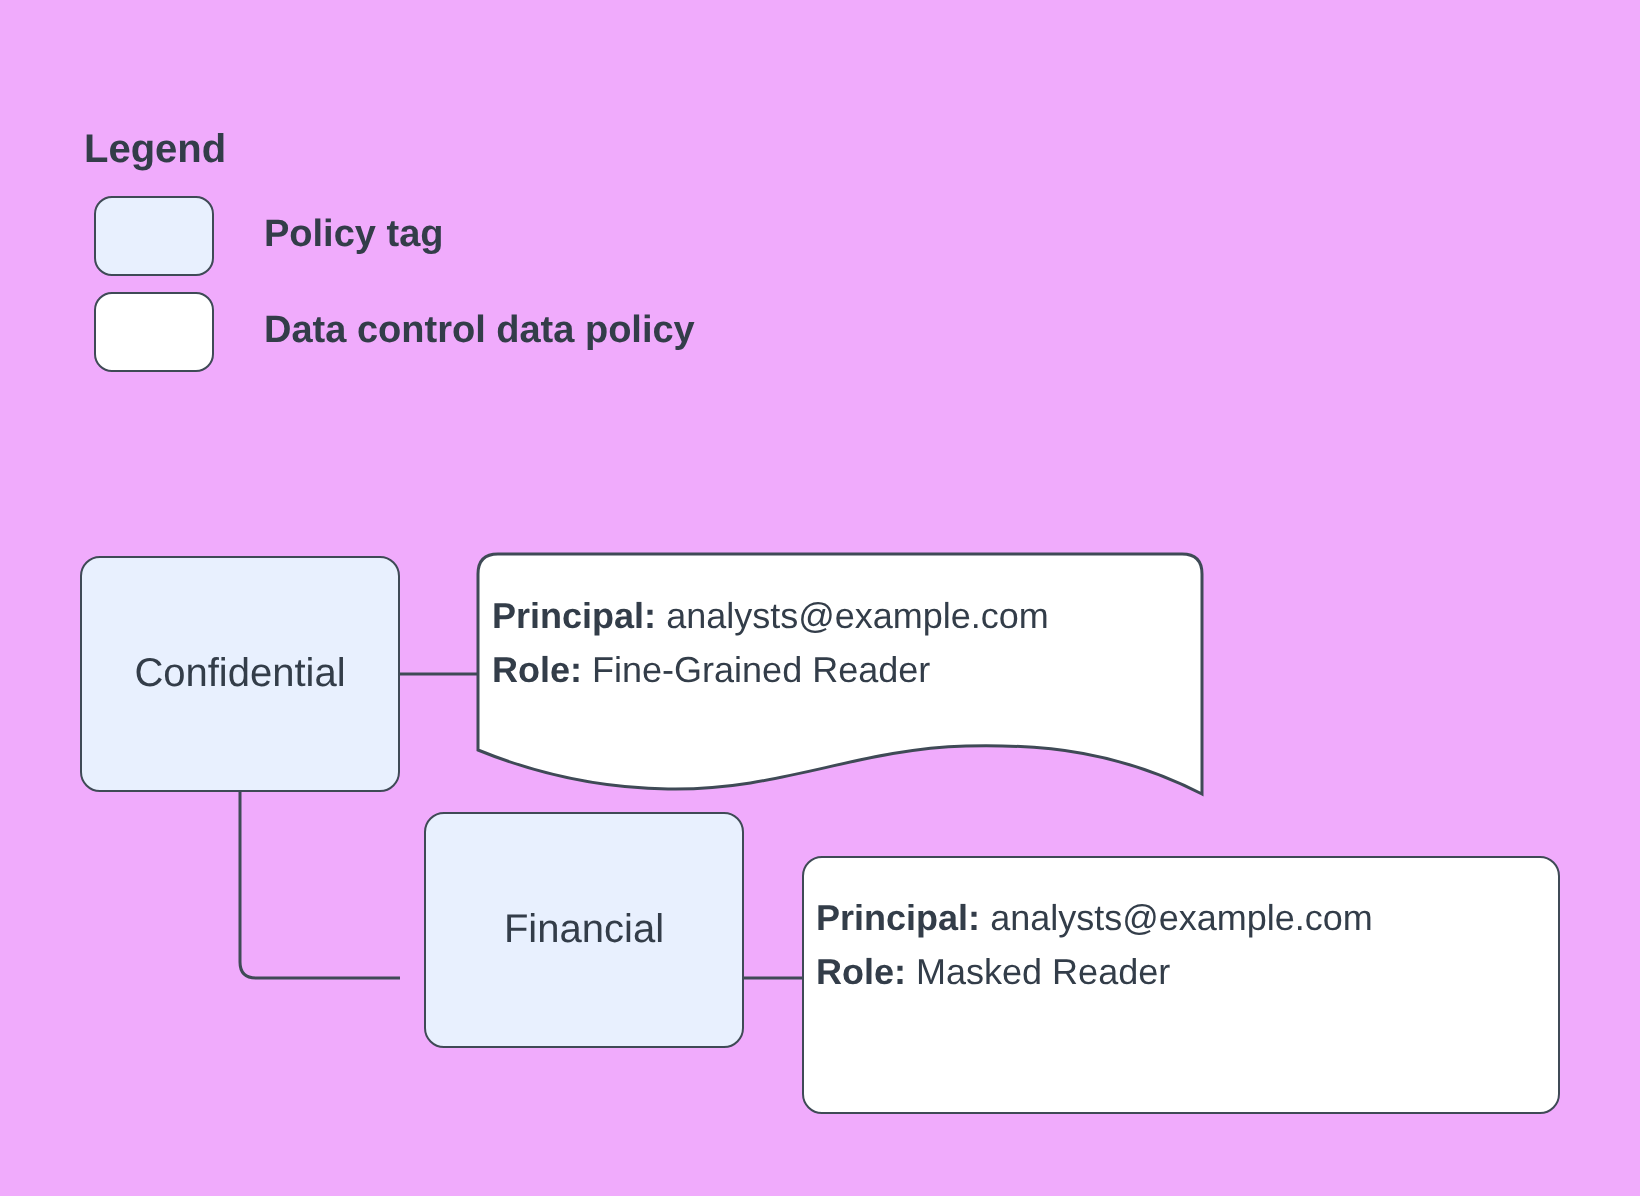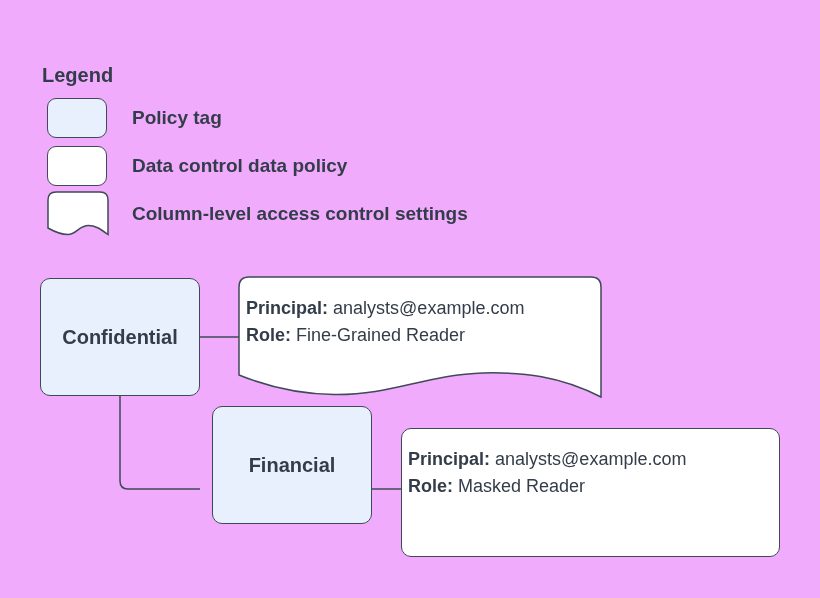--- a/index.html
+++ b/index.html
@@ -66,21 +66,21 @@
   .node{
     position:absolute;
     width:160px;height:118px;
     background:var(--policy-tag-fill);
     border:1.5px solid var(--stroke);
     border-radius:10px;
     display:flex;
     align-items:center;
     justify-content:center;
     font-size:20px;
-    font-weight:700;
+    font-weight:400;
   }
   .policy-box{
     position:absolute;
     left:401px;top:428px;
     width:379px;height:129px;
     background:var(--shape-fill);
     border:1.5px solid var(--stroke);
     border-radius:10px;
   }
   .doc-svg{
@@ -112,30 +112,20 @@
   <div class="legend-row" style="top:98px;height:40px;">
     <div class="swatch blue"></div>
     <div class="label">Policy tag</div>
   </div>
 
   <div class="legend-row" style="top:146px;height:40px;">
     <div class="swatch white"></div>
     <div class="label">Data control data policy</div>
   </div>
 
-  <div class="legend-row" style="top:192px;height:44px;">
-    <svg class="doc-shape" width="63" height="46" viewBox="0 0 63 46" aria-hidden="true">
-      <path d="M 9 1 H 53 Q 61 1 61 9 V 43.5
-               C 54.5 39 49 34.5 41.5 34.5
-               C 32 34.5 29 43.5 21 43.5
-               C 14 43.5 8 41 1 37
-               V 9 Q 1 1 9 1 Z"></path>
-    </svg>
-    <div class="label">Column-level access control settings</div>
-  </div>
 
   <svg class="doc-svg doc-shape" style="left:238px;top:276px;" width="364" height="124" viewBox="0 0 364 124" aria-hidden="true">
     <path d="M 11 1 H 353 Q 363 1 363 11 V 121
              C 322 100 285 96 245 97
              C 190 98.5 152 119.5 96 118.5
              C 60 118 28 110 1 99
              V 11 Q 1 1 11 1 Z"></path>
   </svg>
 
   <div class="kv-block" style="left:246px;top:295px;">

